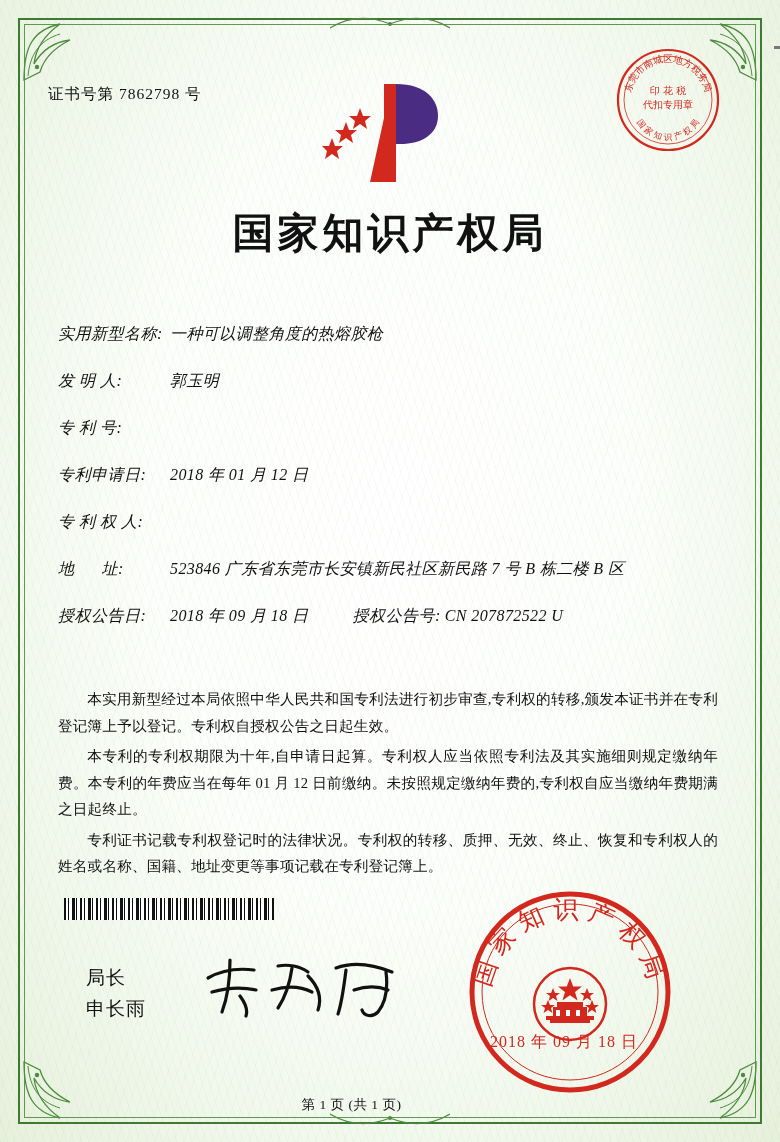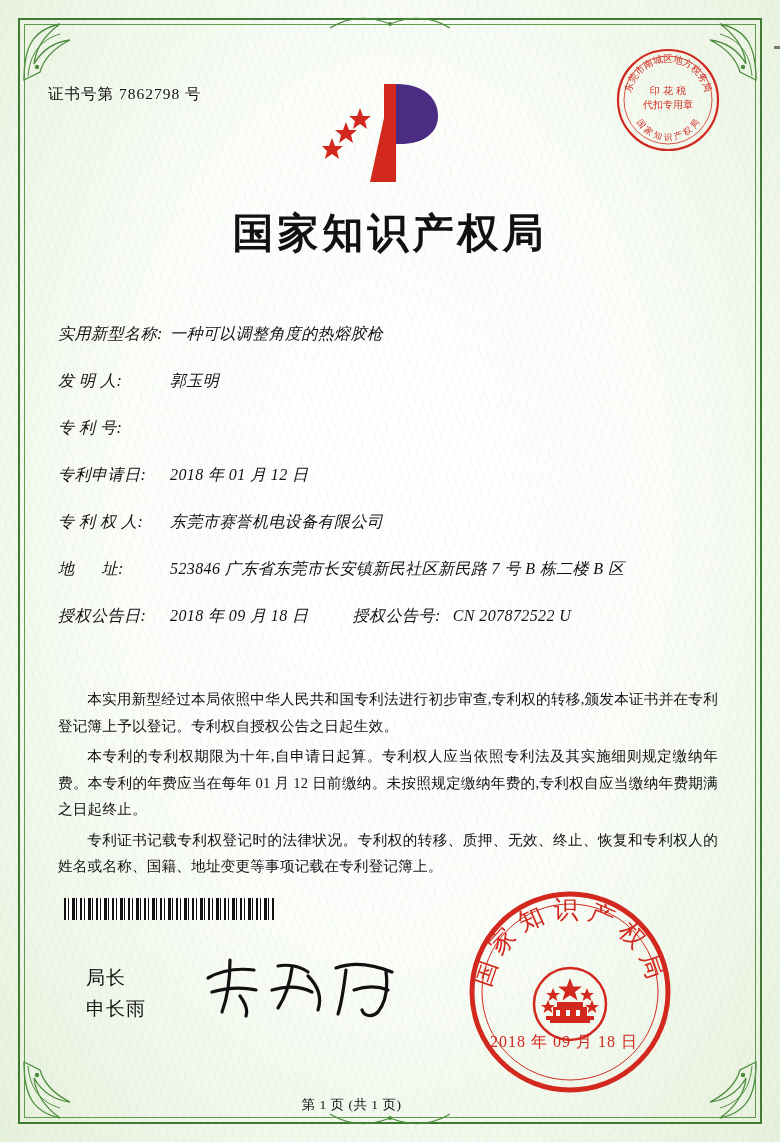--- a/index.html
+++ b/index.html
@@ -137,21 +137,21 @@
   .field-row.pub {
     margin-bottom: 14px;
   }
   .pub-right {
     display: flex;
     margin-left: 44px;
   }
   .pub-right .field-label {
     width: auto;
     flex: 0 0 auto;
-    margin-right: 12px;
+    margin-right: 4px;
     text-align: center;
   }
 
   
   .body-text {
     position: absolute;
     left: 58px;
     top: 686px;
     width: 660px;
     font-size: 14.6px;
@@ -339,21 +339,20 @@
     </div>
     <div class="field-row">
       <div class="field-label">专 利 号:</div>
     </div>
     <div class="field-row">
       <div class="field-label">专利申请日:</div>
       <div class="field-value">2018 年 01 月 12 日</div>
     </div>
     <div class="field-row">
       <div class="field-label">专 利 权 人:</div>
-      <div class="field-value">东莞市赛誉机电设备有限公司</div>
     </div>
     <div class="field-row">
       <div class="field-label">地      址:</div>
       <div class="field-value">523846 广东省东莞市长安镇新民社区新民路 7 号 B 栋二楼 B 区</div>
     </div>
     <div class="field-row pub">
       <div class="field-label">授权公告日:</div>
       <div class="field-value" style="flex:0 0 auto;">2018 年 09 月 18 日</div>
       <div class="pub-right">
         <div class="field-label">授权公告号:</div>

